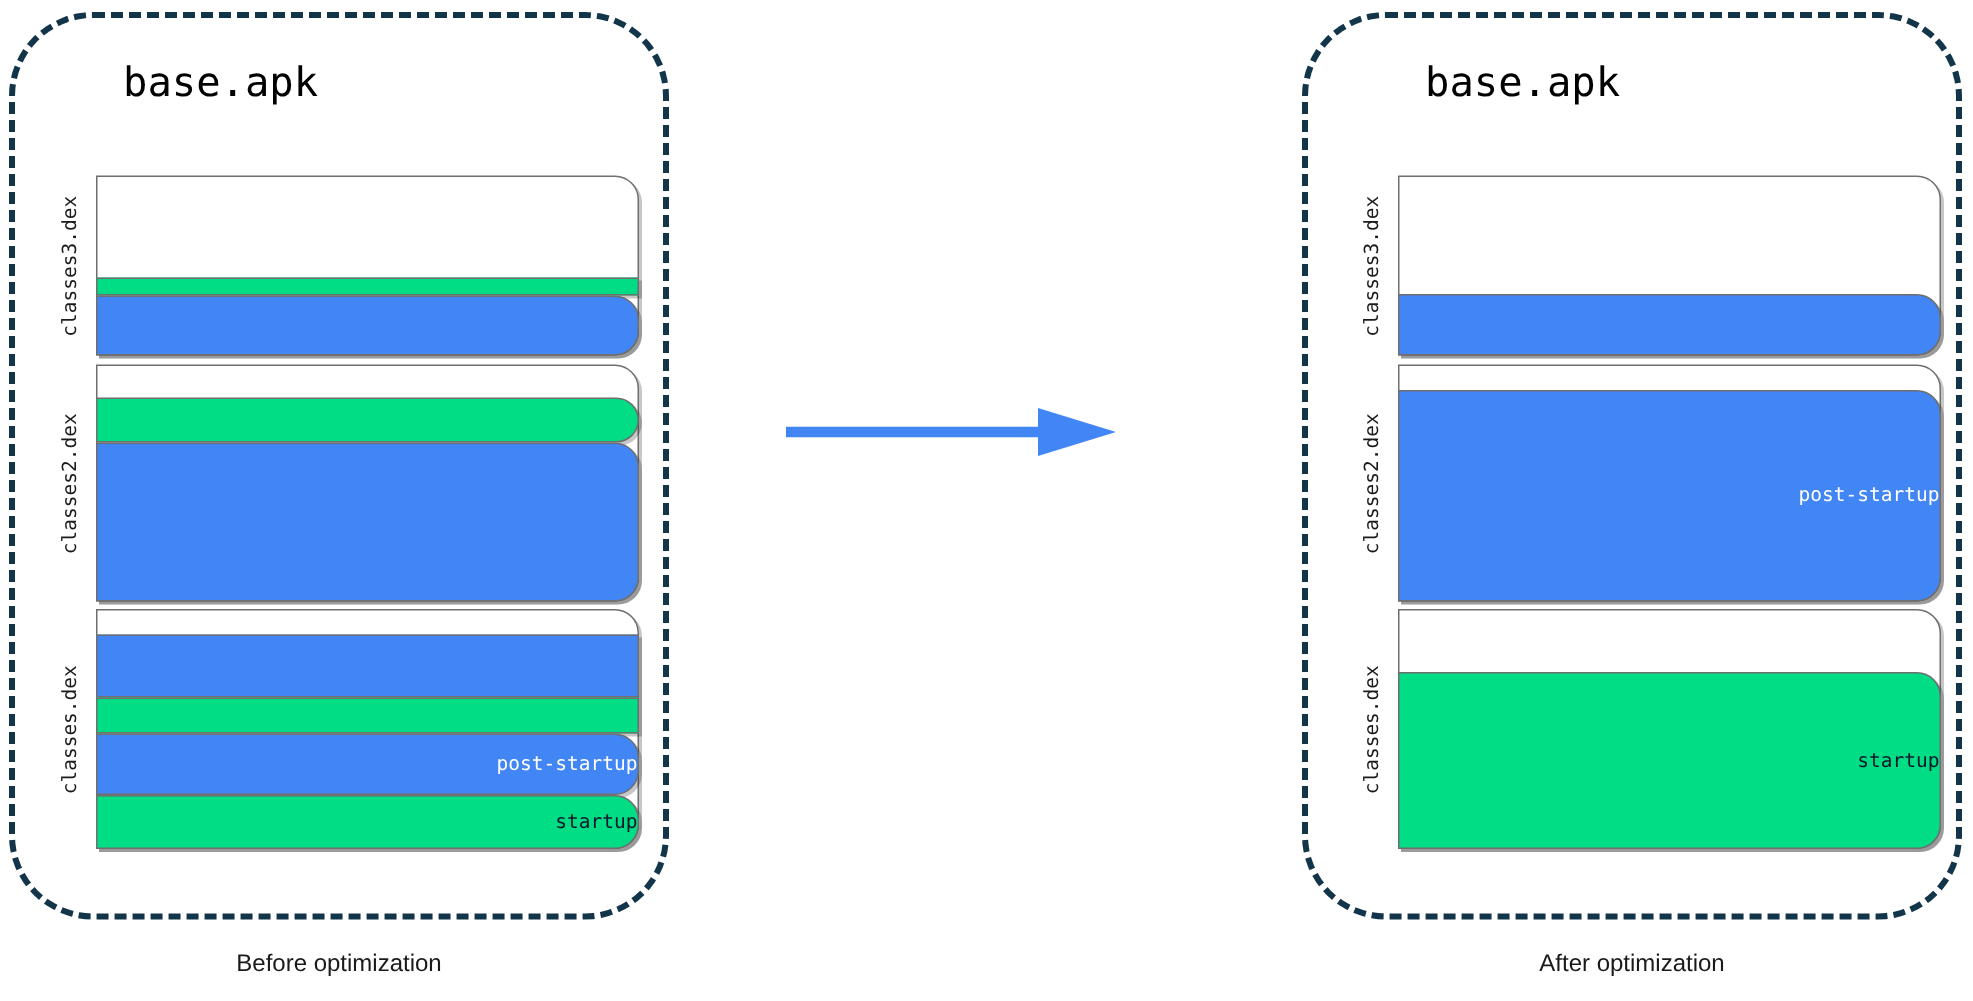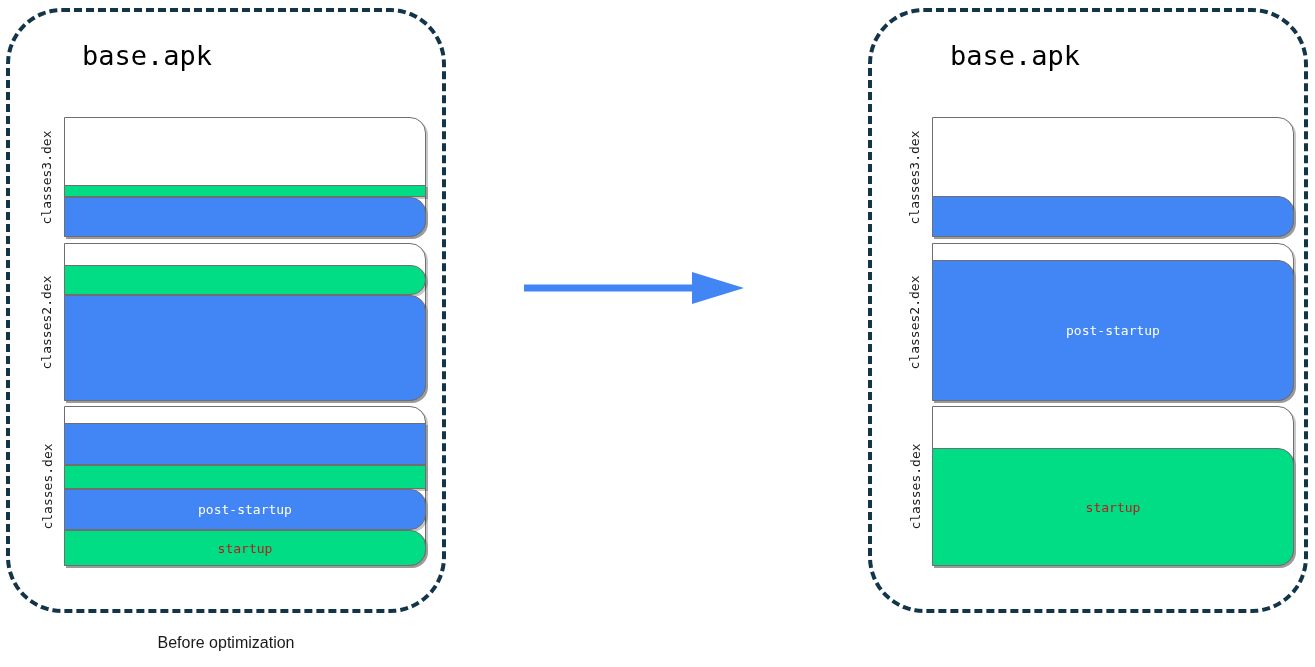--- a/index.html
+++ b/index.html
@@ -76,27 +76,27 @@
   }
 
   
   .band {
     position: absolute;
     left: 28px;
     border: 1.5px solid #6f6f6f;
     box-shadow: 2px 2px 0 rgba(0,0,0,0.22);
     display: flex;
     align-items: center;
-    justify-content: center;
+    justify-content: flex-end;
     font-family: "DejaVu Sans Mono", "Liberation Mono", monospace;
     font-size: 13px;
     white-space: nowrap;
   }
   .band.blue  { background: #4285f4; color: #ffffff; }
-  .band.green { background: #00dd85; color: #b91c1c; }
+  .band.green { background: #00dd85; color: #0f172a; }
   .band.round { border-radius: 0 16px 16px 0; }
   .band.flat  { border-radius: 0; }
 
   
   .arrow-wrap {
     position: absolute;
     left: 520px;
     top: 268px;
     width: 230px;
     height: 40px;
@@ -189,14 +189,15 @@
           </div>
           <div class="dex-shell"></div>
           <div class="band green round" style="top: 42px; height: 118px; width: 362px;">
             <span>startup</span>
           </div>
         </div>
       </div>
   </div>
 
   <div class="caption" id="caption-before">Before optimization</div>
+  <div class="caption" id="caption-after">After optimization</div>
 
 </div>
 
 </body></html>

